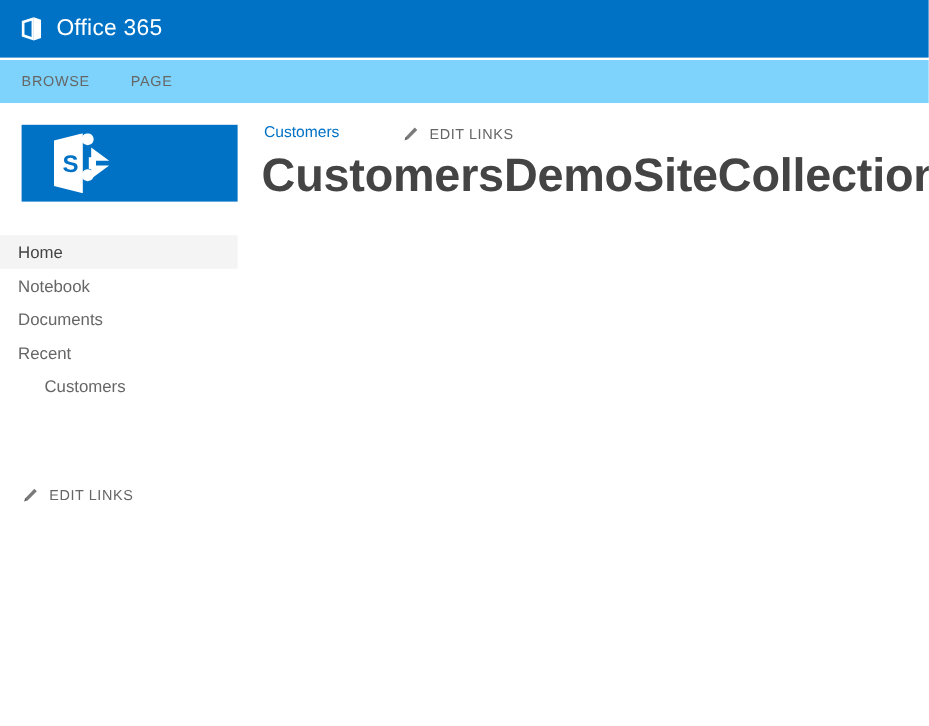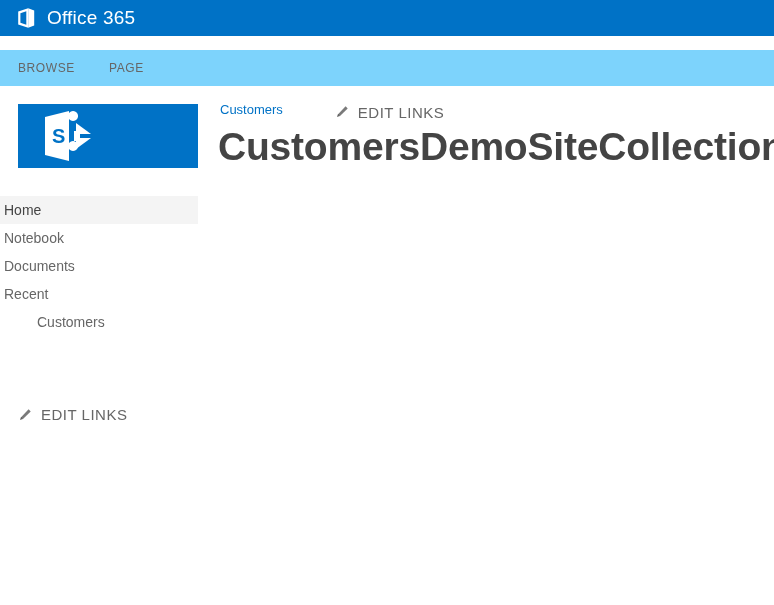--- a/index.html
+++ b/index.html
@@ -15,21 +15,21 @@
     overflow: hidden;
     position: relative;
   }
 
   
   .suite-bar {
     position: absolute;
     top: 0;
     left: 0;
     width: 774px;
-    height: 36px;
+    height: 48px;
     background: #0072c6;
     display: flex;
     align-items: center;
   }
   .suite-logo-wrap {
     display: flex;
     align-items: center;
     padding-left: 15px;
     height: 50px;
     cursor: pointer;
@@ -113,21 +113,21 @@
     left: 0;
     top: 110px;
     width: 210px;
   }
   .ql-item {
     display: block;
     height: 28px;
     line-height: 28px;
     font-size: 14px;
     color: #666666;
-    padding-left: 4px;
+    padding-left: 15px;
     width: 198px;
     box-sizing: border-box;
     cursor: pointer;
     white-space: nowrap;
     text-decoration: none;
   }
   .ql-item.selected {
     background: #f4f4f4;
     color: #444444;
   }
@@ -143,21 +143,21 @@
     align-items: center;
     cursor: pointer;
   }
   .pencil-icon {
     width: 14px;
     height: 14px;
     margin-right: 9px;
     display: block;
   }
   .edit-links-label {
-    font-size: 15px;
+    font-size: 12px;
     color: #666666;
     letter-spacing: 0.5px;
     white-space: nowrap;
   }
 
   
   .main-col {
     position: absolute;
     top: 0;
     left: 218px;

